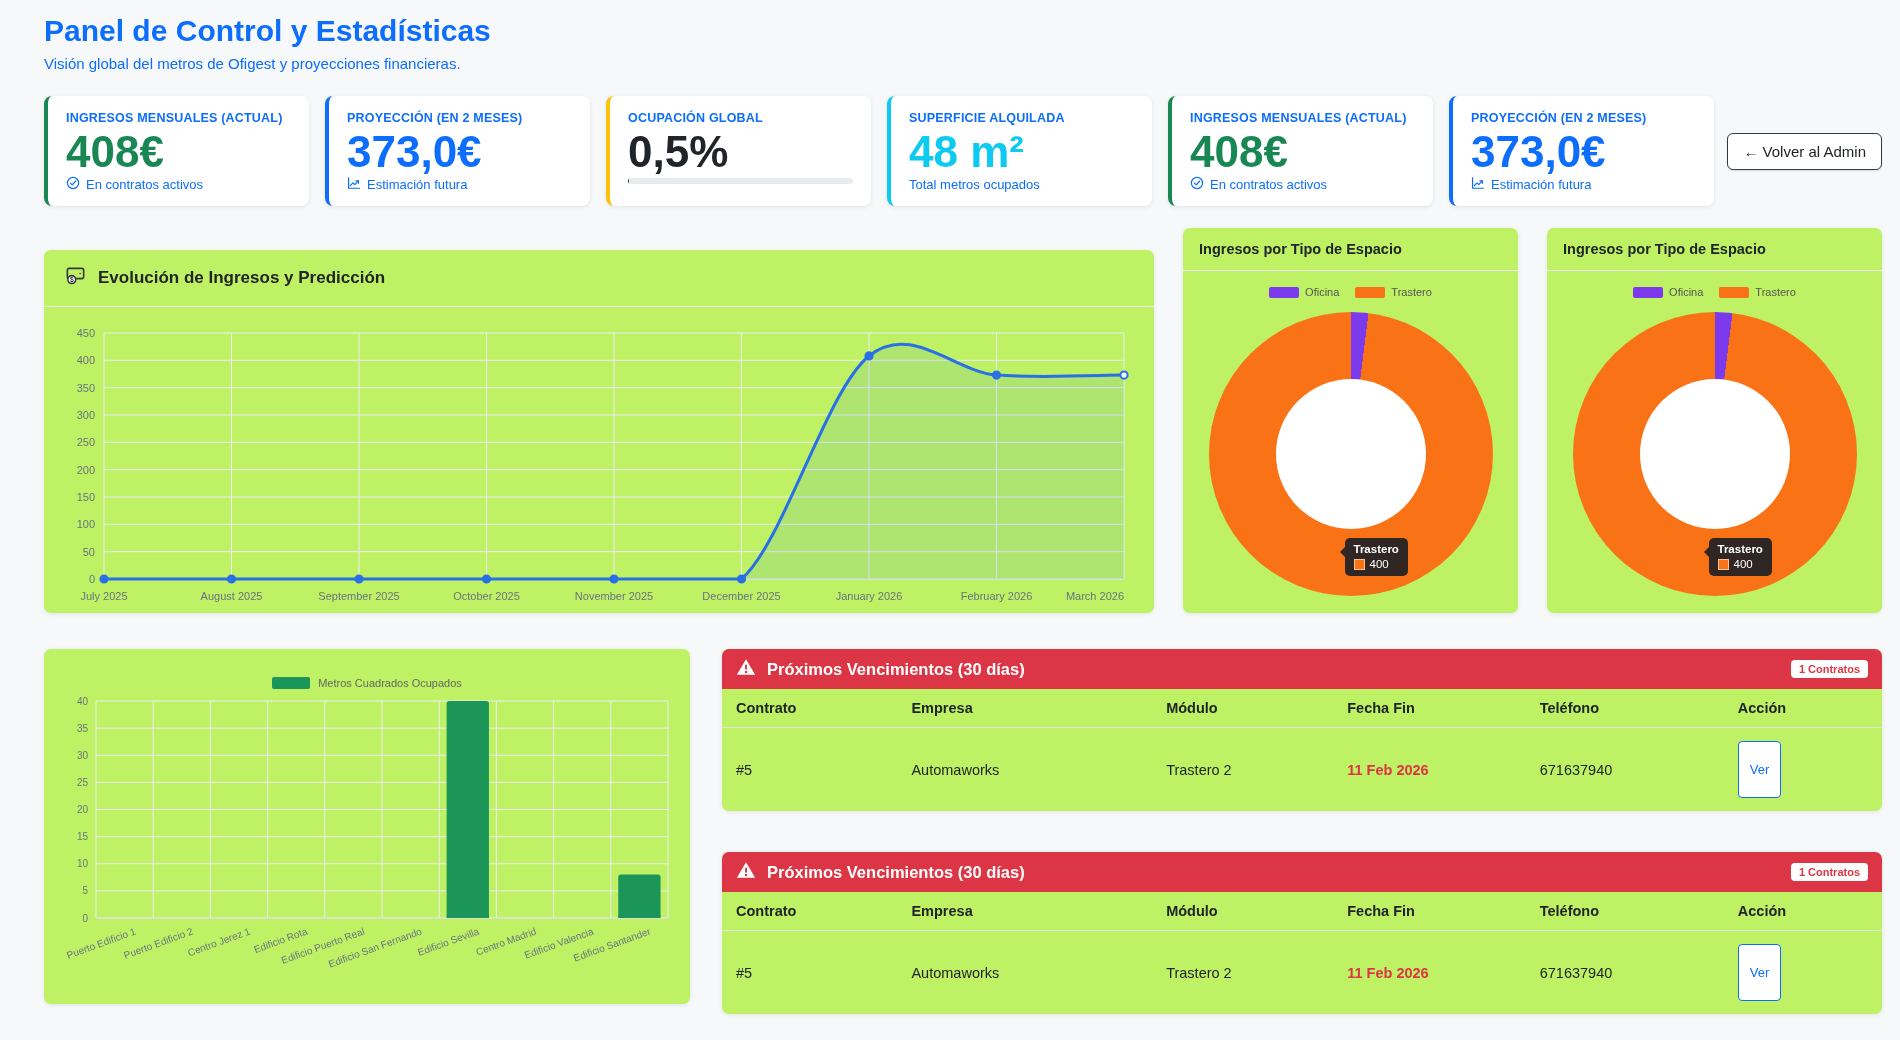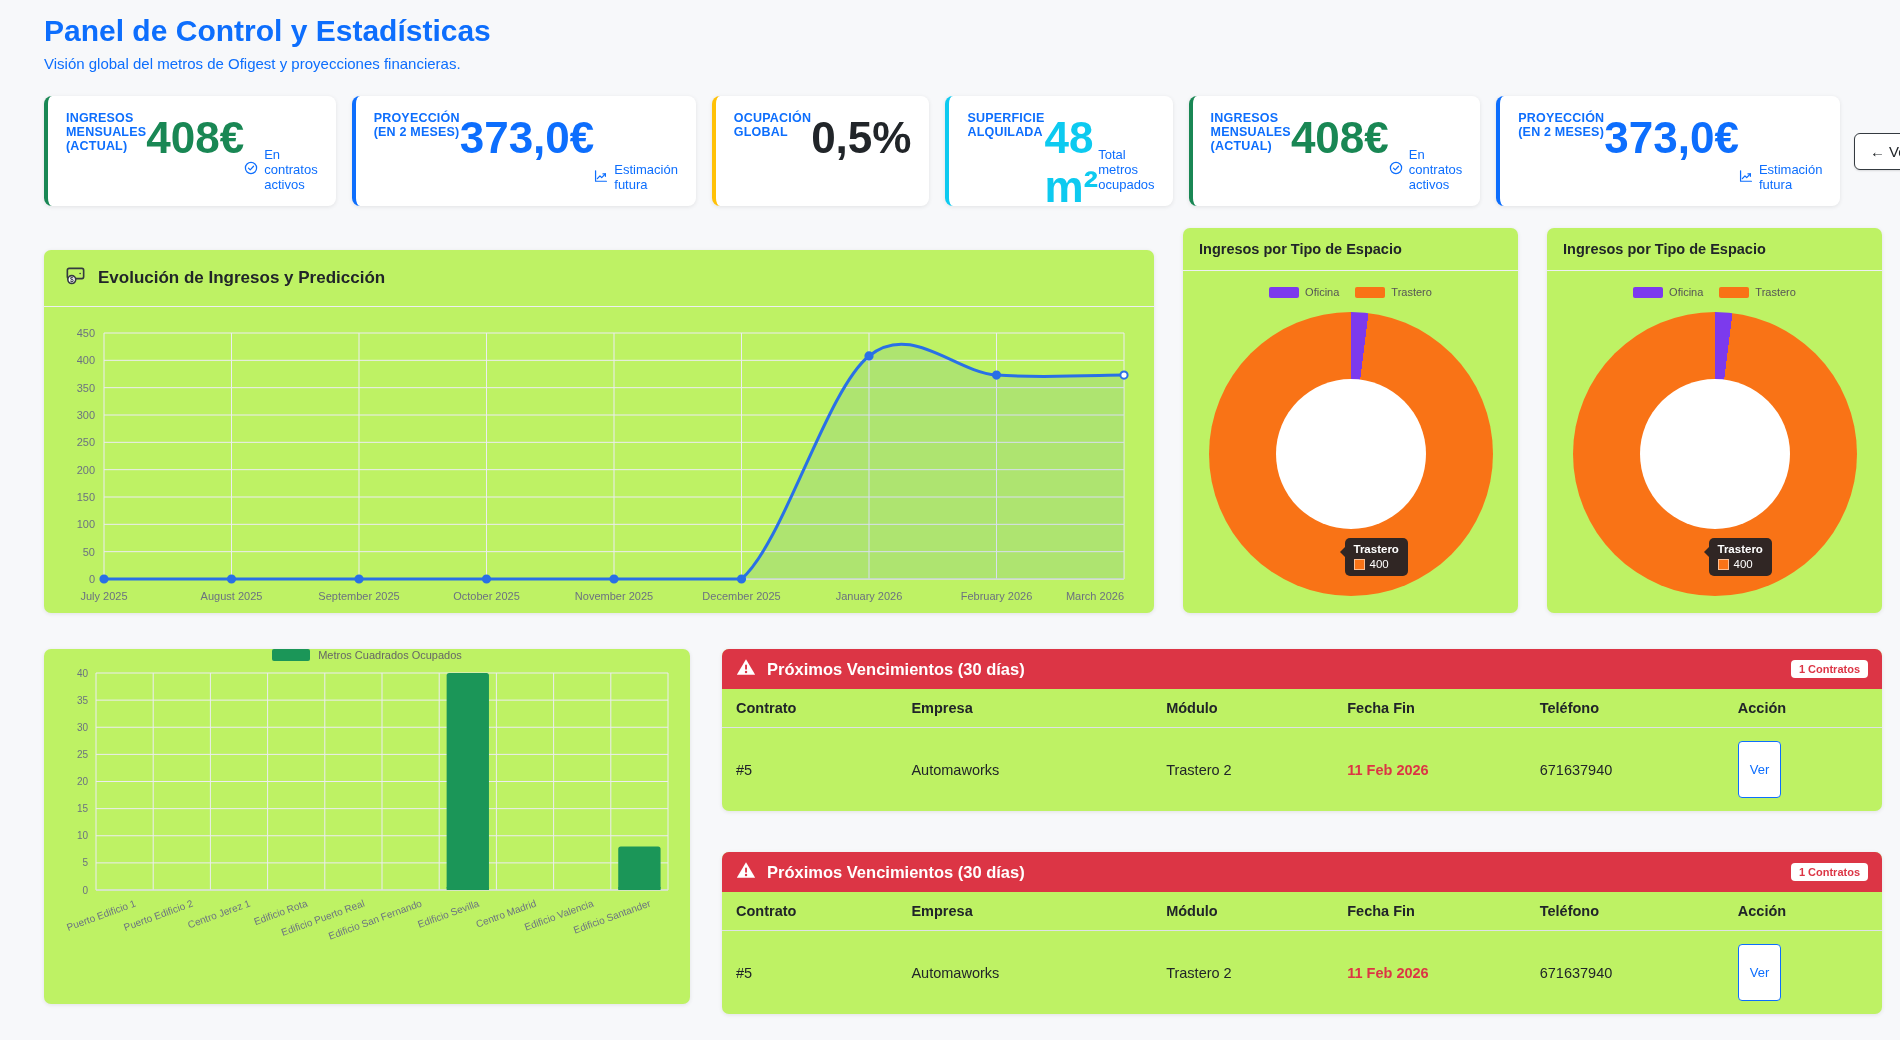--- a/index.html
+++ b/index.html
@@ -13,21 +13,21 @@
 
   
   .page-title { margin:0; font-size:30px; font-weight:700; color:#0d6efd; }
   .page-subtitle { margin:7px 0 0 0; font-size:15px; color:#0d6efd; }
 
   
   .stats-row { display:flex; gap:16px; margin-top:24px; align-items:stretch; }
   .stat-card {
     flex:1; background:#fff; border-radius:8px; border-left:4px solid #ccc;
     box-shadow:0 1px 4px rgba(0,0,0,.09); padding:15px 18px 14px; height:110px;
-    display:flex; flex-direction:row;
+    display:flex; flex-direction:column;
   }
   .stat-label { font-size:12.5px; font-weight:700; color:#0d6efd; letter-spacing:.2px; }
   .stat-value { font-size:44px; font-weight:700; line-height:1.12; margin-top:2px; }
   .stat-footer { margin-top:auto; font-size:13px; color:#0d6efd; display:flex; gap:6px; align-items:center; }
   .progress-track { margin-top:auto; margin-bottom:8px; height:6px; background:#e9ecef; border-radius:4px; overflow:hidden; }
   .progress-fill { height:100%; background:#343a40; border-radius:4px; }
   .back-wrap { width:152px; display:flex; align-items:center; justify-content:flex-end; }
   .back-btn {
     background:#fff; border:1px solid #343a40; border-radius:6px; padding:9px 15px;
     font-size:15px; color:#212529; font-family:inherit; cursor:pointer; white-space:nowrap;
@@ -59,21 +59,21 @@
     border:5px solid transparent; border-right-color:rgba(32,32,38,.93); border-left:0;
   }
   .t-title { font-size:11.5px; font-weight:700; }
   .t-row { display:flex; gap:5px; align-items:center; font-size:11.5px; margin-top:3px; }
   .t-swatch { width:11px; height:11px; background:#f97316; border:1.5px solid rgba(255,255,255,.55); display:inline-block; }
 
   
   .bottom-row { display:flex; gap:32px; margin-top:36px; align-items:flex-start; }
   .bar-card { width:646px; height:355px; }
   .bar-header { padding:11px 14px; font-size:13.5px; font-weight:700; border-bottom:1px solid #edeff2; }
-  .bar-legend { display:flex; justify-content:center; align-items:center; gap:8px; margin-top:0; font-size:11px; color:#666; }
+  .bar-legend { display:flex; justify-content:center; align-items:center; gap:8px; margin-top:28px; font-size:11px; color:#666; }
   .bar-legend .swatch { width:38px; height:12px; }
   .bar-svg { display:block; margin:4px 14px 0 22px; overflow:visible; }
 
   .tables-col { flex:1; display:flex; flex-direction:column; gap:41px; }
   .table-card { overflow:hidden; }
   .table-top { background:#dc3545; color:#fff; display:flex; align-items:center; gap:11px; padding:8px 14px; font-size:16.5px; font-weight:700; }
   .badge-pill { margin-left:auto; background:#fff; color:#dc3545; font-size:11px; font-weight:700; border-radius:4px; padding:3px 8px; }
   .trow { display:grid; grid-template-columns:15.5% 22.5% 16% 17% 17.5% 11.5%; padding:0 14px; align-items:center; }
   .trow > div { padding:11px 0; }
   .thead { font-weight:700; font-size:14.5px; border-bottom:1px solid #dee2e6; }

